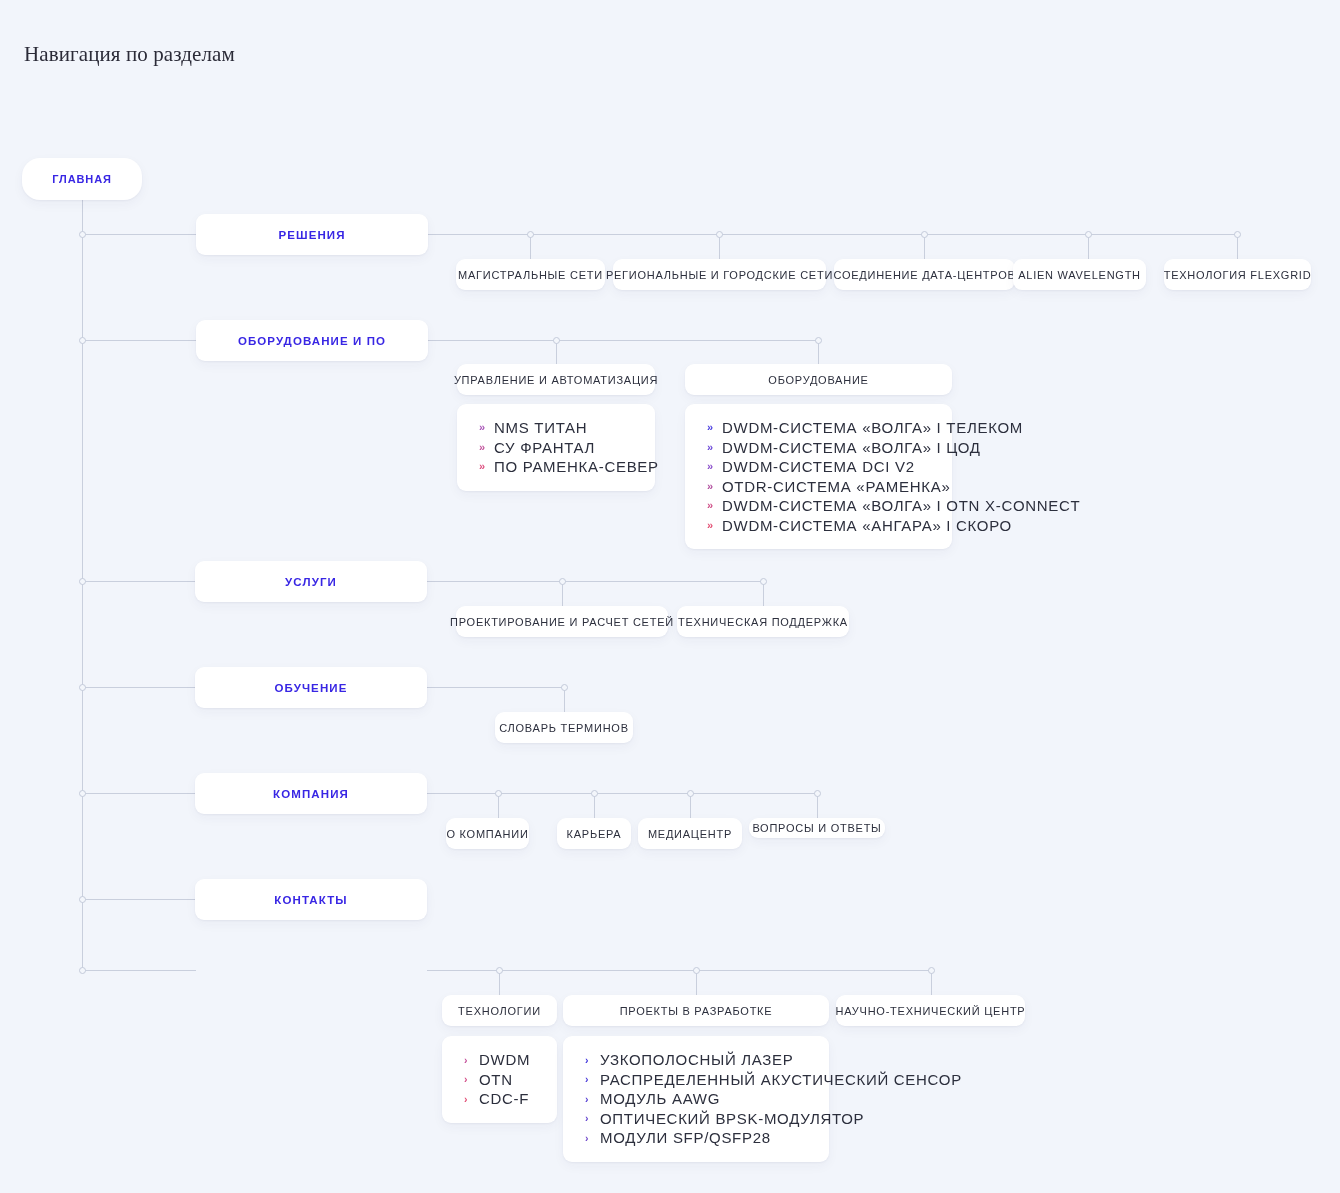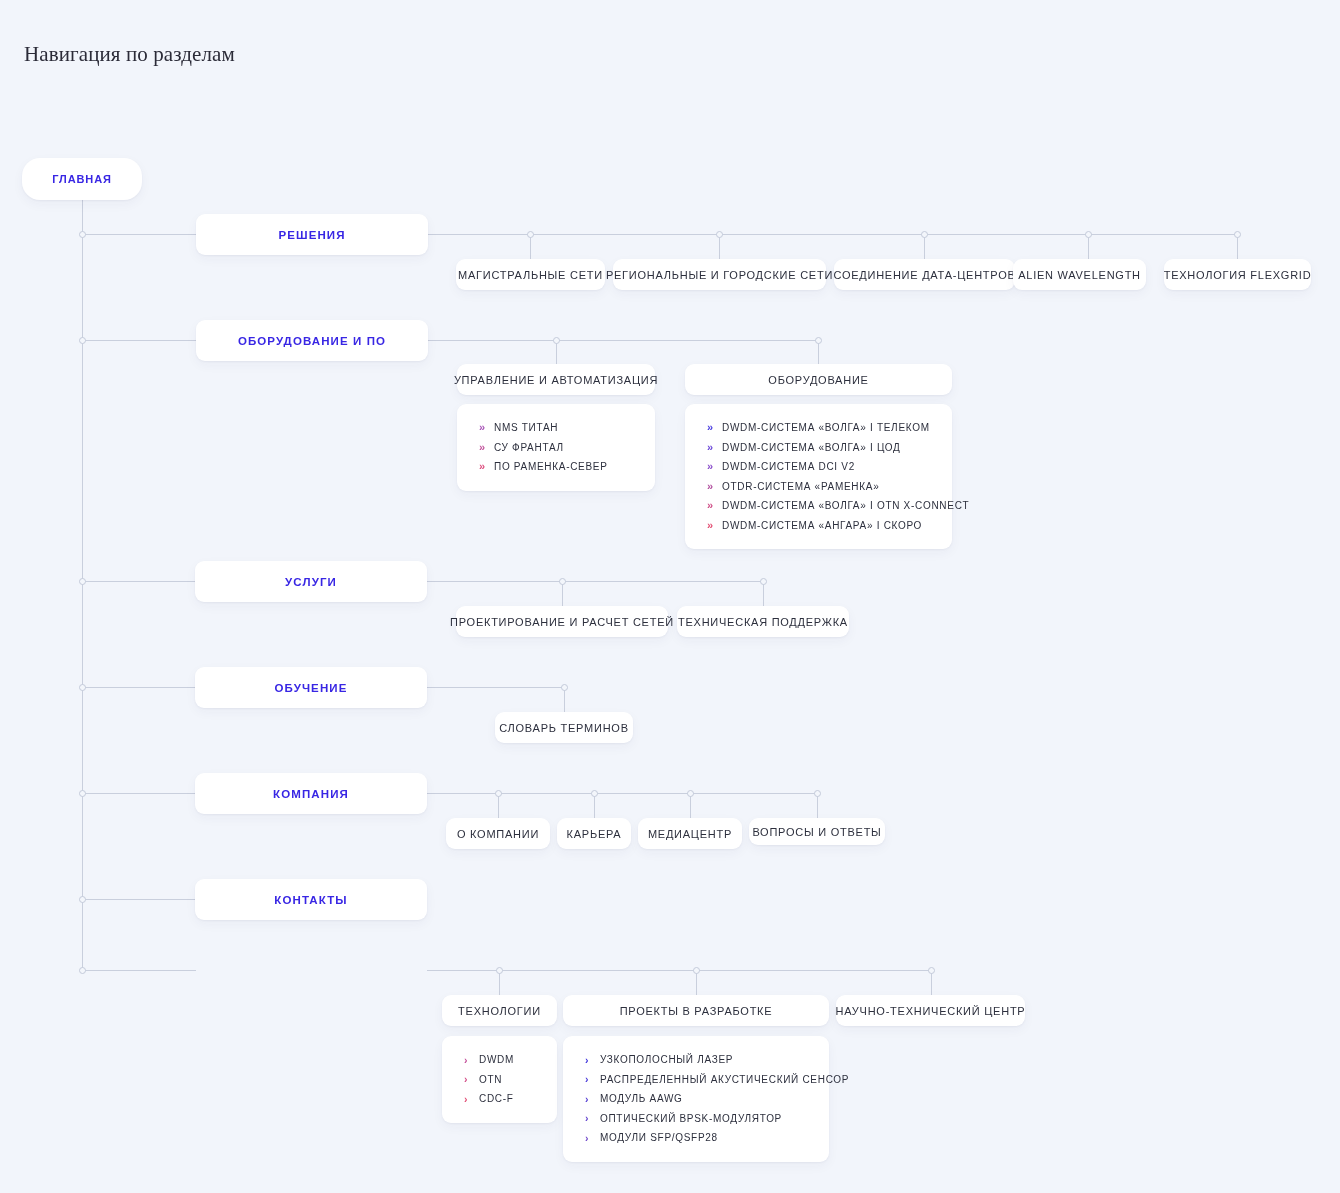--- a/index.html
+++ b/index.html
@@ -98,21 +98,21 @@
   }
   .panel-item .chev {
     flex: 0 0 auto;
     width: 15px;
     font-size: 11px;
     line-height: 1;
     font-weight: 700;
     text-align: left;
   }
   .panel-item .txt {
-    font-size: 10px;
+    font-size: 15px;
     font-weight: 500;
     letter-spacing: 0.7px;
     color: #2c2f3d;
     text-transform: uppercase;
   }
   .panel-item.single .chev { font-size: 10.5px; font-weight: 600; }
 
   
   .ln {
     position: absolute;
@@ -297,30 +297,30 @@
   <div class="card node-section" style="left:195px; top:667px; width:232px; height:41px;">
     <span>ОБУЧЕНИЕ</span>
   </div>
   <div class="card node-leaf" style="left:495px; top:712px; width:138px; height:31px;">
     <span>СЛОВАРЬ ТЕРМИНОВ</span>
   </div>
 
   <div class="card node-section" style="left:195px; top:773px; width:232px; height:41px;">
     <span>КОМПАНИЯ</span>
   </div>
-  <div class="card node-leaf" style="left:446px; top:818px; width:104px; height:31px;">
+  <div class="card node-leaf" style="left:446px; top:818px; width:83px; height:31px;">
     <span>О КОМПАНИИ</span>
   </div>
   <div class="card node-leaf" style="left:557px; top:818px; width:74px; height:31px;">
     <span>КАРЬЕРА</span>
   </div>
   <div class="card node-leaf" style="left:638px; top:818px; width:104px; height:31px;">
     <span>МЕДИАЦЕНТР</span>
   </div>
-  <div class="card node-leaf" style="left:749px; top:818px; width:136px; height:27px;">
+  <div class="card node-leaf" style="left:749px; top:818px; width:136px; height:20px;">
     <span>ВОПРОСЫ И ОТВЕТЫ</span>
   </div>
 
   <div class="card node-section" style="left:195px; top:879px; width:232px; height:41px;">
     <span>КОНТАКТЫ</span>
   </div>
 
 
   <div class="card node-leaf" style="left:442px; top:995px; width:115px; height:31px;">
     <span>ТЕХНОЛОГИИ</span>

